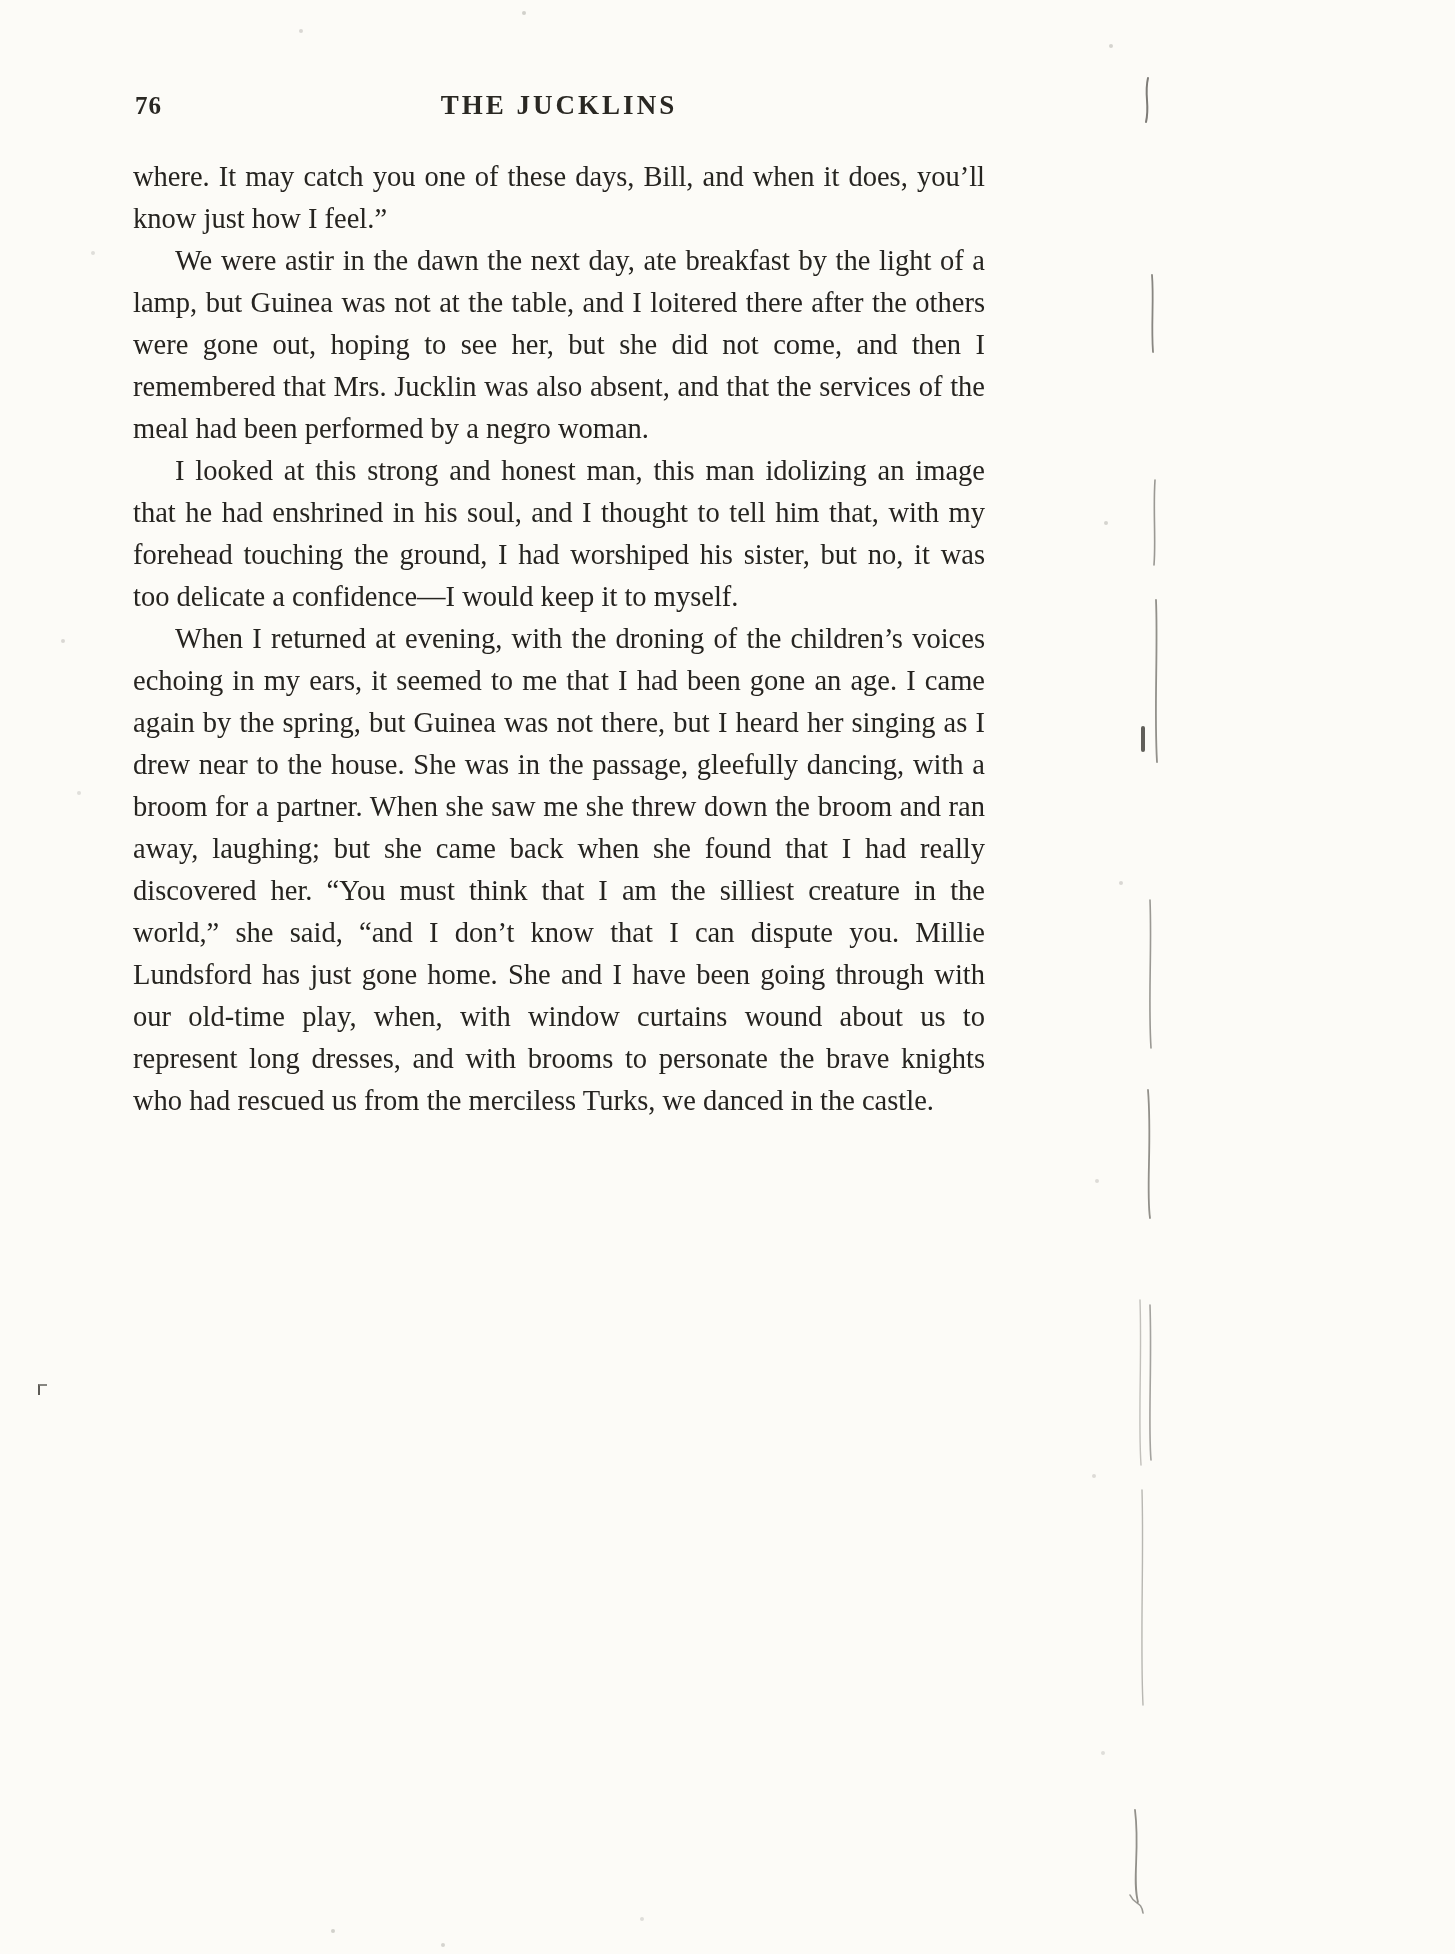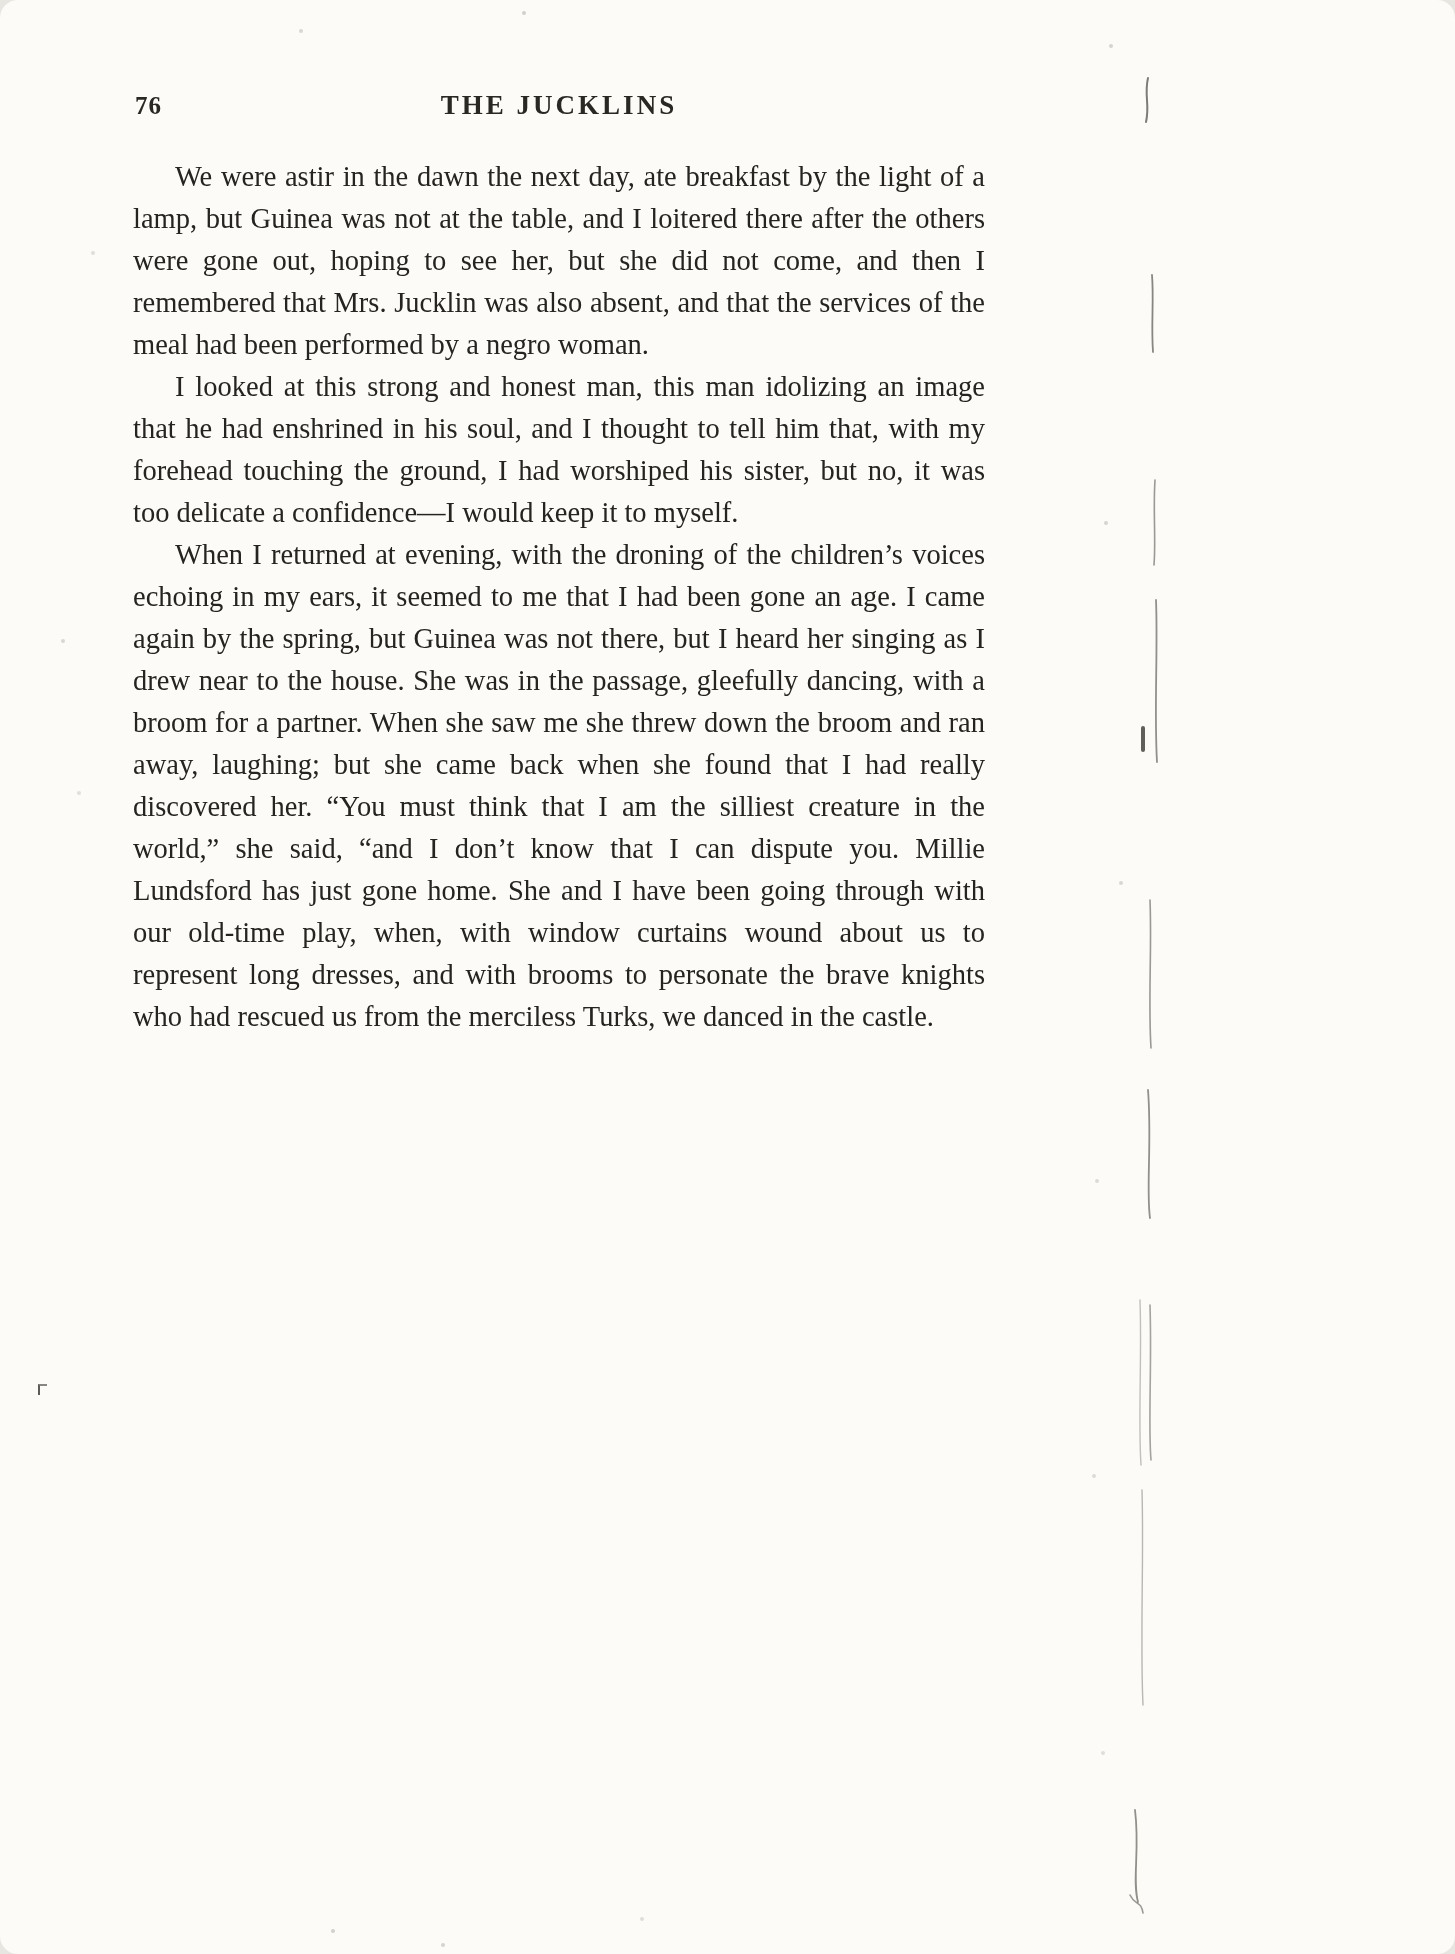--- a/index.html
+++ b/index.html
@@ -5,21 +5,20 @@
   * { margin: 0; padding: 0; box-sizing: border-box; }
   html, body { background: #e8e6e0; }
   .sheet {
     position: relative;
     width: 1455px;
     height: 1954px;
     background: #fcfbf7;
     font-family: "Liberation Serif", "DejaVu Serif", serif;
     color: #26241f;
     overflow: hidden;
-    border-radius: 18px;
   }
   .page-num {
     position: absolute;
     top: 92px;
     left: 135px;
     font-size: 25px;
     font-weight: 700;
     letter-spacing: 1px;
     color: #2a2823;
   }
@@ -90,20 +89,21 @@
 </head>
 <body>
 
 <div class="sheet">
 
   <span class="page-num">76</span>
 
   <span class="running-title">THE JUCKLINS</span>
 
   <div class="text-block">
+      <p class="">where.  It may catch you one of these days, Bill, and when it does, you’ll know just how I feel.”</p>
       <p class="indent">We were astir in the dawn the next day, ate breakfast by the light of a lamp, but Guinea was not at the table, and I loitered there after the others were gone out, hoping to see her, but she did not come, and then I remembered that Mrs. Jucklin was also absent, and that the services of the meal had been performed by a negro woman.</p>
       <p class="indent">I looked at this strong and honest man, this man idolizing an image that he had enshrined in his soul, and I thought to tell him that, with my forehead touching the ground, I had worshiped his sister, but no, it was too delicate a confidence—I would keep it to myself.</p>
       <p class="indent">When I returned at evening, with the droning of the children’s voices echoing in my ears, it seemed to me that I had been gone an age.  I came again by the spring, but Guinea was not there, but I heard her singing as I drew near to the house.  She was in the passage, gleefully dancing, with a broom for a partner.  When she saw me she threw down the broom and ran away, laughing; but she came back when she found that I had really discovered her.  “You must think that I am the silliest creature in the world,” she said, “and I don’t know that I can dispute you.  Millie Lundsford has just gone home.  She and I have been going through with our old-time play, when, with window curtains wound about us to represent long dresses, and with brooms to personate the brave knights who had rescued us from the merciless Turks, we danced in the castle.</p>
     </div>
 
   <svg class="artifacts" viewBox="0 0 120 1954" xmlns="http://www.w3.org/2000/svg">
     <g fill="none" stroke="#3a3832" stroke-linecap="round">
       <path d="M68 78 C64 95 70 105 66 122" stroke-width="2" opacity="0.65"></path>
       <path d="M72 275 C74 300 71 325 73 352" stroke-width="1.8" opacity="0.6"></path>
       <path d="M75 480 C73 510 76 540 74 565" stroke-width="1.6" opacity="0.5"></path>

